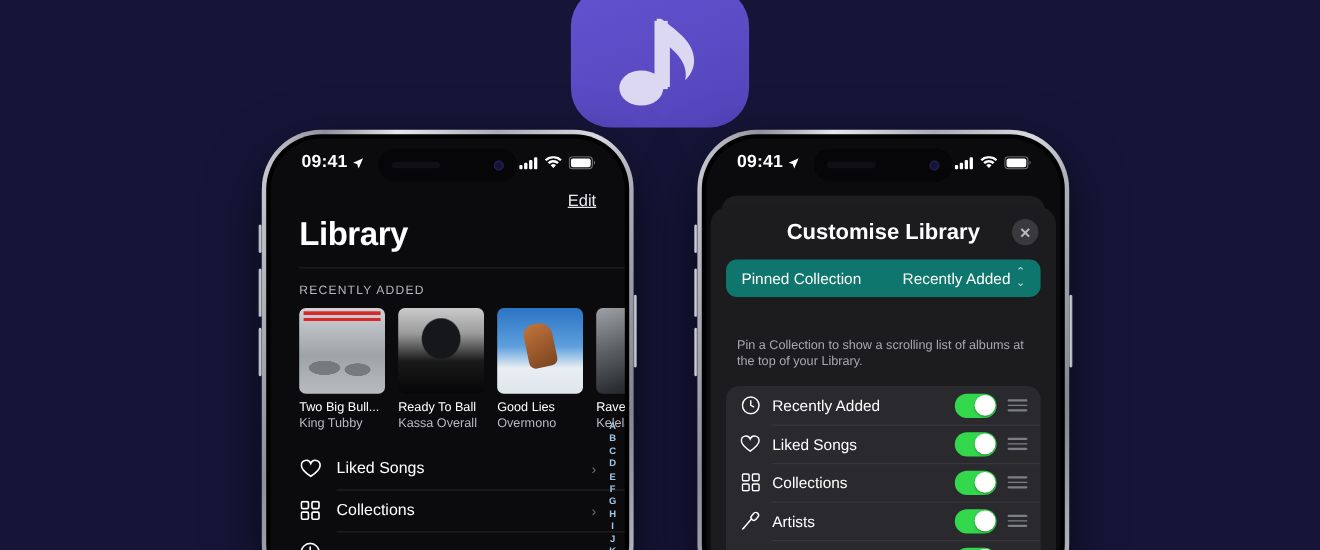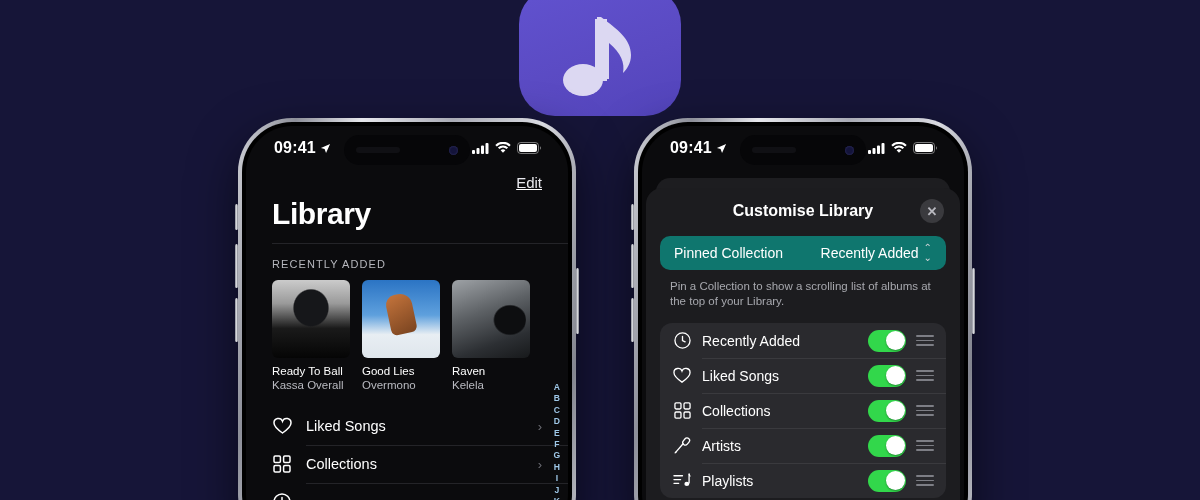--- a/index.html
+++ b/index.html
@@ -126,35 +126,35 @@
     position:absolute; left:14px; right:14px; top:52px; height:30px;
     background:#1d1d20; border-radius:14px 14px 0 0;
   }
   .sheet {
     position:absolute; left:4px; right:4px; top:62px; bottom:0;
     background:#1c1c1f; border-radius:16px 16px 0 0;
     padding:0 14px;
     overflow:hidden;
   }
   .sheet-head { display:flex; align-items:center; justify-content:center; height:46px; position:relative; }
-  .sheet-title { font-size:16px; font-weight:700; color:#fff; }
+  .sheet-title { font-size:20px; font-weight:700; color:#fff; }
   .close-btn {
     position:absolute; right:2px; top:11px; width:24px; height:24px; border-radius:50%;
     background:#3a3a3e; display:flex; align-items:center; justify-content:center;
     color:#b9b9c0; font-size:13px; font-weight:700;
   }
   .pinned-card {
     background:#0f766e; border-radius:10px; height:34px;
     display:flex; align-items:center; justify-content:space-between;
     padding:0 14px; margin-top:2px;
   }
   .pinned-card .k { font-size:14px; color:#fff; }
   .pinned-card .v { font-size:14px; color:#fff; display:flex; align-items:center; gap:5px; }
   .pinned-card .v .chev { font-size:10px; color:#d6d6db; line-height:1; }
-  .pin-note { font-size:11.5px; line-height:15px; color:#a7a8ae; padding:9px 10px 0 10px; }
+  .pin-note { font-size:11.5px; line-height:15px; color:#a7a8ae; padding:9px 10px 0 10px;margin-top:28px; }
 
   .toggle-group { background:#2a2a2e; border-radius:12px; margin-top:14px; overflow:hidden; }
   .trow { display:flex; align-items:center; height:35px; padding:0 12px; position:relative; }
   .trow + .trow::before { content:""; position:absolute; left:42px; right:0; top:0; height:1px; background:#3a3a3e; }
   .trow .tic { width:20px; flex:0 0 20px; display:flex; align-items:center; justify-content:center; color:#fff; }
   .trow .tlb { flex:1; font-size:14px; color:#fff; padding-left:10px; }
   .sw { width:38px; height:22px; border-radius:12px; background:#32d74b; position:relative; flex:0 0 38px; }
   .sw::after { content:""; position:absolute; right:1.5px; top:1.5px; width:19px; height:19px; border-radius:50%;
     background:#fff; box-shadow:0 1px 2px rgba(0,0,0,.35); }
   .grip { width:18px; flex:0 0 18px; margin-left:10px; display:flex; flex-direction:column; gap:3px; }
@@ -215,20 +215,25 @@
         <div class="lib-body">
           <div class="edit-row">
             <span class="edit-btn">Edit</span>
           </div>
           <div class="lib-title">Library</div>
           <div class="hairline"></div>
           <div class="section-label">RECENTLY ADDED</div>
 
           <div class="albums">
             <div class="album">
+              <div class="art a1"></div>
+              <div class="nm">Two Big Bull...</div>
+              <div class="ar">King Tubby</div>
+            </div>
+            <div class="album">
               <div class="art a2"></div>
               <div class="nm">Ready To Ball</div>
               <div class="ar">Kassa Overall</div>
             </div>
             <div class="album">
               <div class="art a3"></div>
               <div class="nm">Good Lies</div>
               <div class="ar">Overmono</div>
             </div>
             <div class="album">

